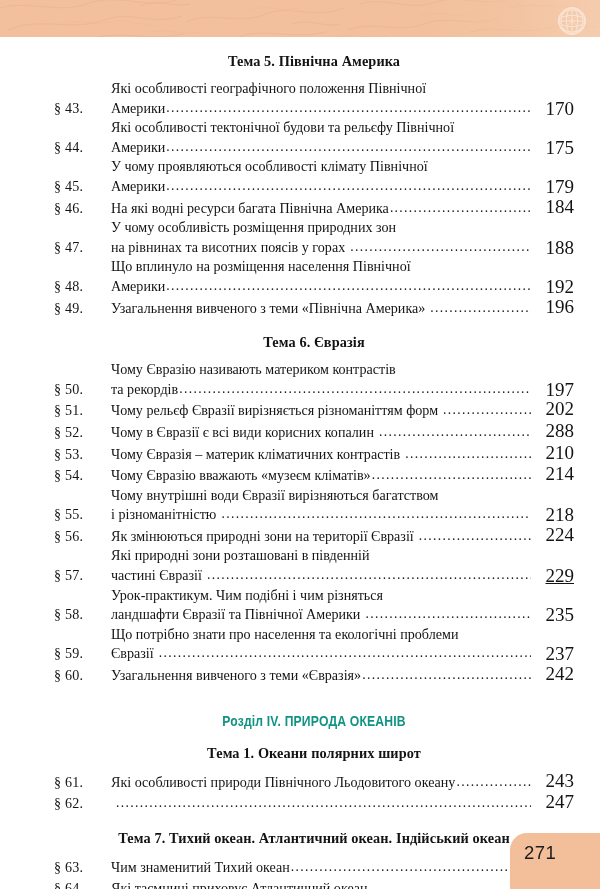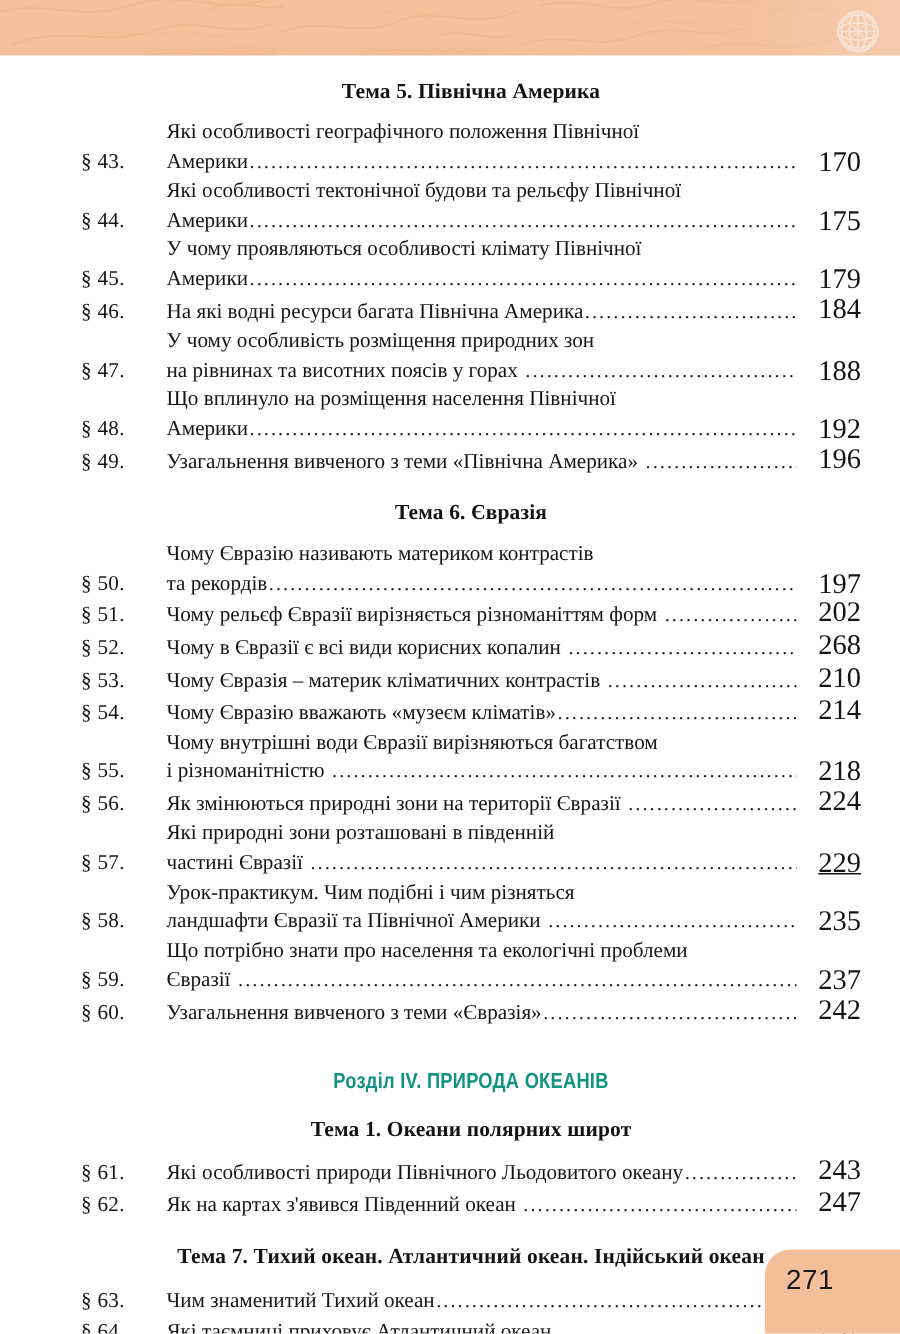--- a/index.html
+++ b/index.html
@@ -320,21 +320,21 @@
         <div class="pgnum">202</div>
       </div>
       <div class="entry">
         <div class="sect">§ 52.</div>
         <div class="body">
           <div class="dotline">
             <span class="txt">Чому в Євразії є всі види корисних копалин</span>
             <span class="dots gapped">........................................................................................................................</span>
           </div>
         </div>
-        <div class="pgnum">268</div>
+        <div class="pgnum">288</div>
       </div>
       <div class="entry">
         <div class="sect">§ 53.</div>
         <div class="body">
           <div class="dotline">
             <span class="txt">Чому Євразія – материк кліматичних контрастів</span>
             <span class="dots gapped">........................................................................................................................</span>
           </div>
         </div>
         <div class="pgnum">210</div>
@@ -426,21 +426,20 @@
             <span class="txt">Які особливості природи Північного Льодовитого океану</span>
             <span class="dots">........................................................................................................................</span>
           </div>
         </div>
         <div class="pgnum">243</div>
       </div>
       <div class="entry">
         <div class="sect">§ 62.</div>
         <div class="body">
           <div class="dotline">
-            <span class="txt">Як на картах з'явився Південний океан</span>
             <span class="dots gapped">........................................................................................................................</span>
           </div>
         </div>
         <div class="pgnum">247</div>
       </div>
       <div class="sp-theme-before"></div>
       <div class="theme-heading">Тема 7. Тихий океан. Атлантичний океан. Індійський океан</div>
       <div class="sp-theme-after"></div>
       <div class="entry">
         <div class="sect">§ 63.</div>

